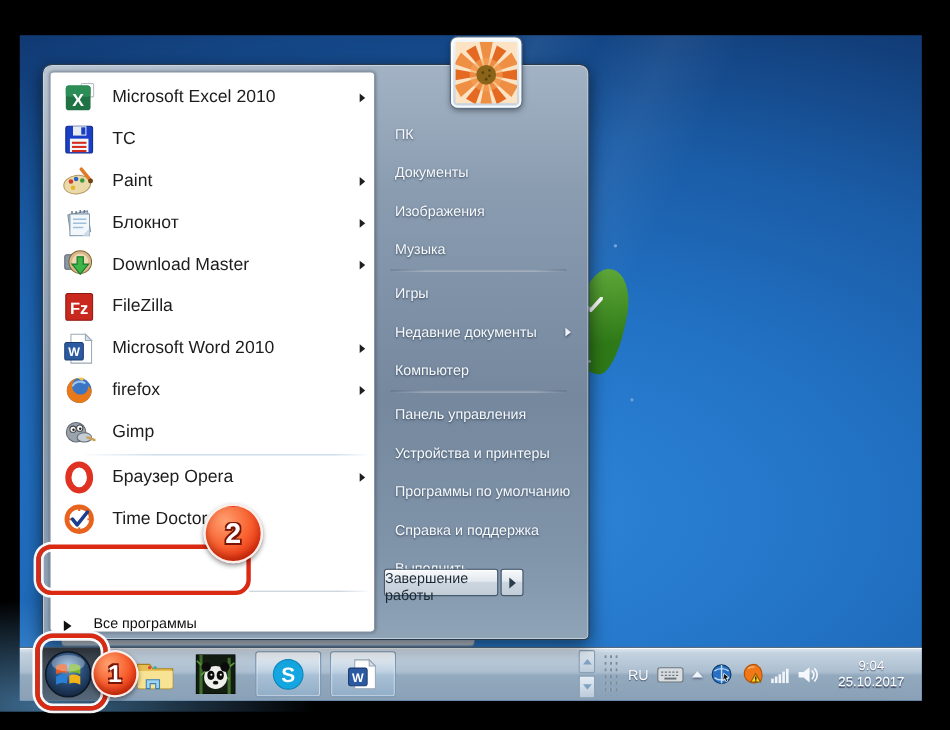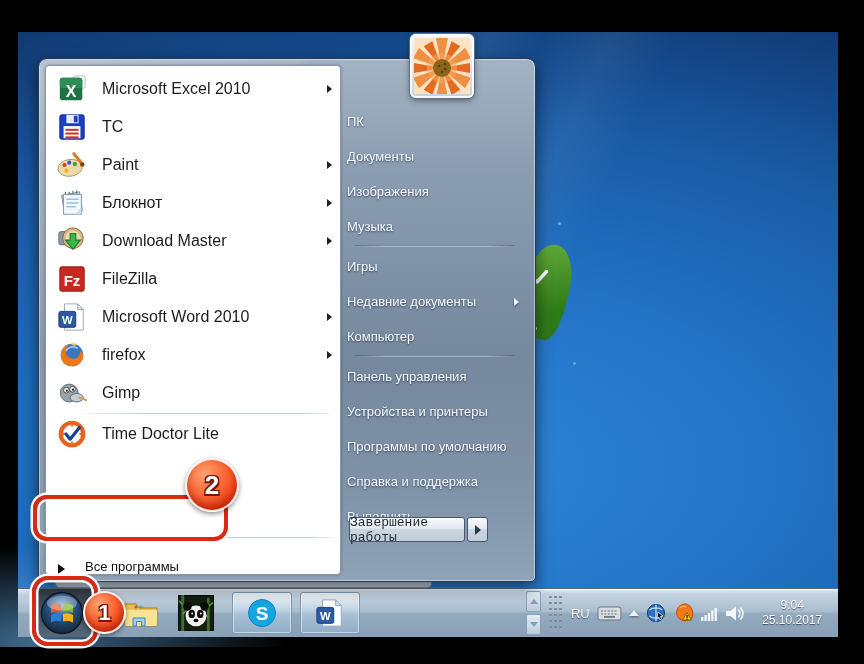--- a/index.html
+++ b/index.html
@@ -48,32 +48,32 @@
   .all-programs{height:36px;display:flex;align-items:flex-end;padding-left:12px;}
   .ap-arrow{width:0;height:0;border-left:7px solid #101010;border-top:5px solid transparent;border-bottom:5px solid transparent;}
   .ap-label{margin-left:20px;font-size:13px;color:#101010;}
   .search-box{margin:6px 10px 9px;height:26px;background:#fff;border:1px solid #6e8196;border-radius:2px;
     display:flex;align-items:center;padding:0 7px;box-sizing:border-box;}
   .caret{width:1px;height:15px;background:#3c3c3c;margin-right:3px;flex:none;}
   .search-text{font-size:13px;font-style:italic;color:#6b6b6b;white-space:nowrap;}
   .search-mag{margin-left:auto;flex:none;display:flex;}
 
   .right-panel{position:absolute;left:302px;right:6px;top:6px;bottom:6px;padding-top:39px;box-sizing:border-box;}
-  .r-item{height:35px;display:flex;align-items:center;padding-left:6px;
+  .r-item{height:35px;display:flex;align-items:center;padding-left:18px;
     font-size:13px;color:#f6fafd;text-shadow:0 1px 2px rgba(8,20,40,.6);white-space:nowrap;}
   .r-arrow{margin-left:auto;margin-right:10px;width:0;height:0;border-left:5px solid #eef3f8;
     border-top:4px solid transparent;border-bottom:4px solid transparent;
     filter:drop-shadow(0 1px 1px rgba(0,0,30,.5));}
   .r-div{height:1px;margin:1px 14px 2px;background:linear-gradient(90deg,transparent,rgba(255,255,255,.35) 20%,rgba(255,255,255,.35) 82%,transparent);
     border-top:1px solid rgba(30,50,80,.3);}
   .shutdown{position:absolute;left:8px;top:452px;display:flex;}
-  .sd-btn{width:116px;height:25px;display:flex;align-items:center;justify-content:center;
+  .sd-btn{width:104px;height:25px;display:flex;align-items:flex-start;justify-content:center;
     background:linear-gradient(180deg,#f8fafc 0%,#e3e9ef 45%,#ccd6e0 50%,#c3cdd8 100%);
     border:1px solid #46586a;border-radius:3px;box-shadow:inset 0 1px 0 #fff;
-    font-size:13px;color:#1b2833;box-sizing:border-box;font-family:Liberation Mono, monospace;}
+    font-size:13px;color:#1b2833;box-sizing:border-box;}
   .sd-arrow-btn{width:21px;height:25px;margin-left:2px;display:flex;align-items:center;justify-content:center;
     background:linear-gradient(180deg,#f8fafc 0%,#e3e9ef 45%,#ccd6e0 50%,#c3cdd8 100%);
     border:1px solid #46586a;border-radius:3px;box-shadow:inset 0 1px 0 #fff;box-sizing:border-box;}
   .sd-tri{width:0;height:0;border-left:6px solid #2b3c4c;border-top:5px solid transparent;border-bottom:5px solid transparent;}
 
   
   .avatar{position:absolute;left:410px;top:34px;width:64px;height:64px;z-index:22;
     background:linear-gradient(#f4f8fb,#c4d2e0);border-radius:6px;
     box-shadow:0 0 0 1px #5c7188, 0 2px 6px rgba(0,0,0,.5), inset 0 0 0 2px rgba(255,255,255,.85);
     display:flex;align-items:center;justify-content:center;}
@@ -264,20 +264,29 @@
                 <circle cx="17" cy="12.5" r="1.2" fill="#222"></circle>
                 <path d="M24 21 l7 2.5" stroke="#caa05a" stroke-width="2.4" stroke-linecap="round"></path>
               </svg>
           </span>
           <span class="llabel">Gimp</span>
 
         </div>
 
         <div class="l-div"></div>
 
+        <div class="l-item">
+          <span class="licon">
+            <svg width="30" height="30" viewBox="0 0 32 32">
+                <ellipse cx="16" cy="16" rx="10.5" ry="12.5" fill="none" stroke="#e03222" stroke-width="6"></ellipse>
+              </svg>
+          </span>
+          <span class="llabel">Браузер Opera</span>
+          <span class="larrow"></span>
+        </div>
 
         <div class="l-item">
           <span class="licon">
             <svg width="30" height="30" viewBox="0 0 32 32">
                 <circle cx="16" cy="16" r="12" fill="#fff" stroke="#e8641e" stroke-width="4.5"></circle>
                 <path d="M16 6 v2 M26 16 h-2 M16 26 v-2 M6 16 h2" stroke="#e8641e" stroke-width="2"></path>
                 <path d="M9.5 16 l4.5 5.5 L24 9" stroke="#1a3f8f" stroke-width="3.4" fill="none" stroke-linecap="round" stroke-linejoin="round"></path>
               </svg>
           </span>
           <span class="llabel">Time Doctor Lite</span>

